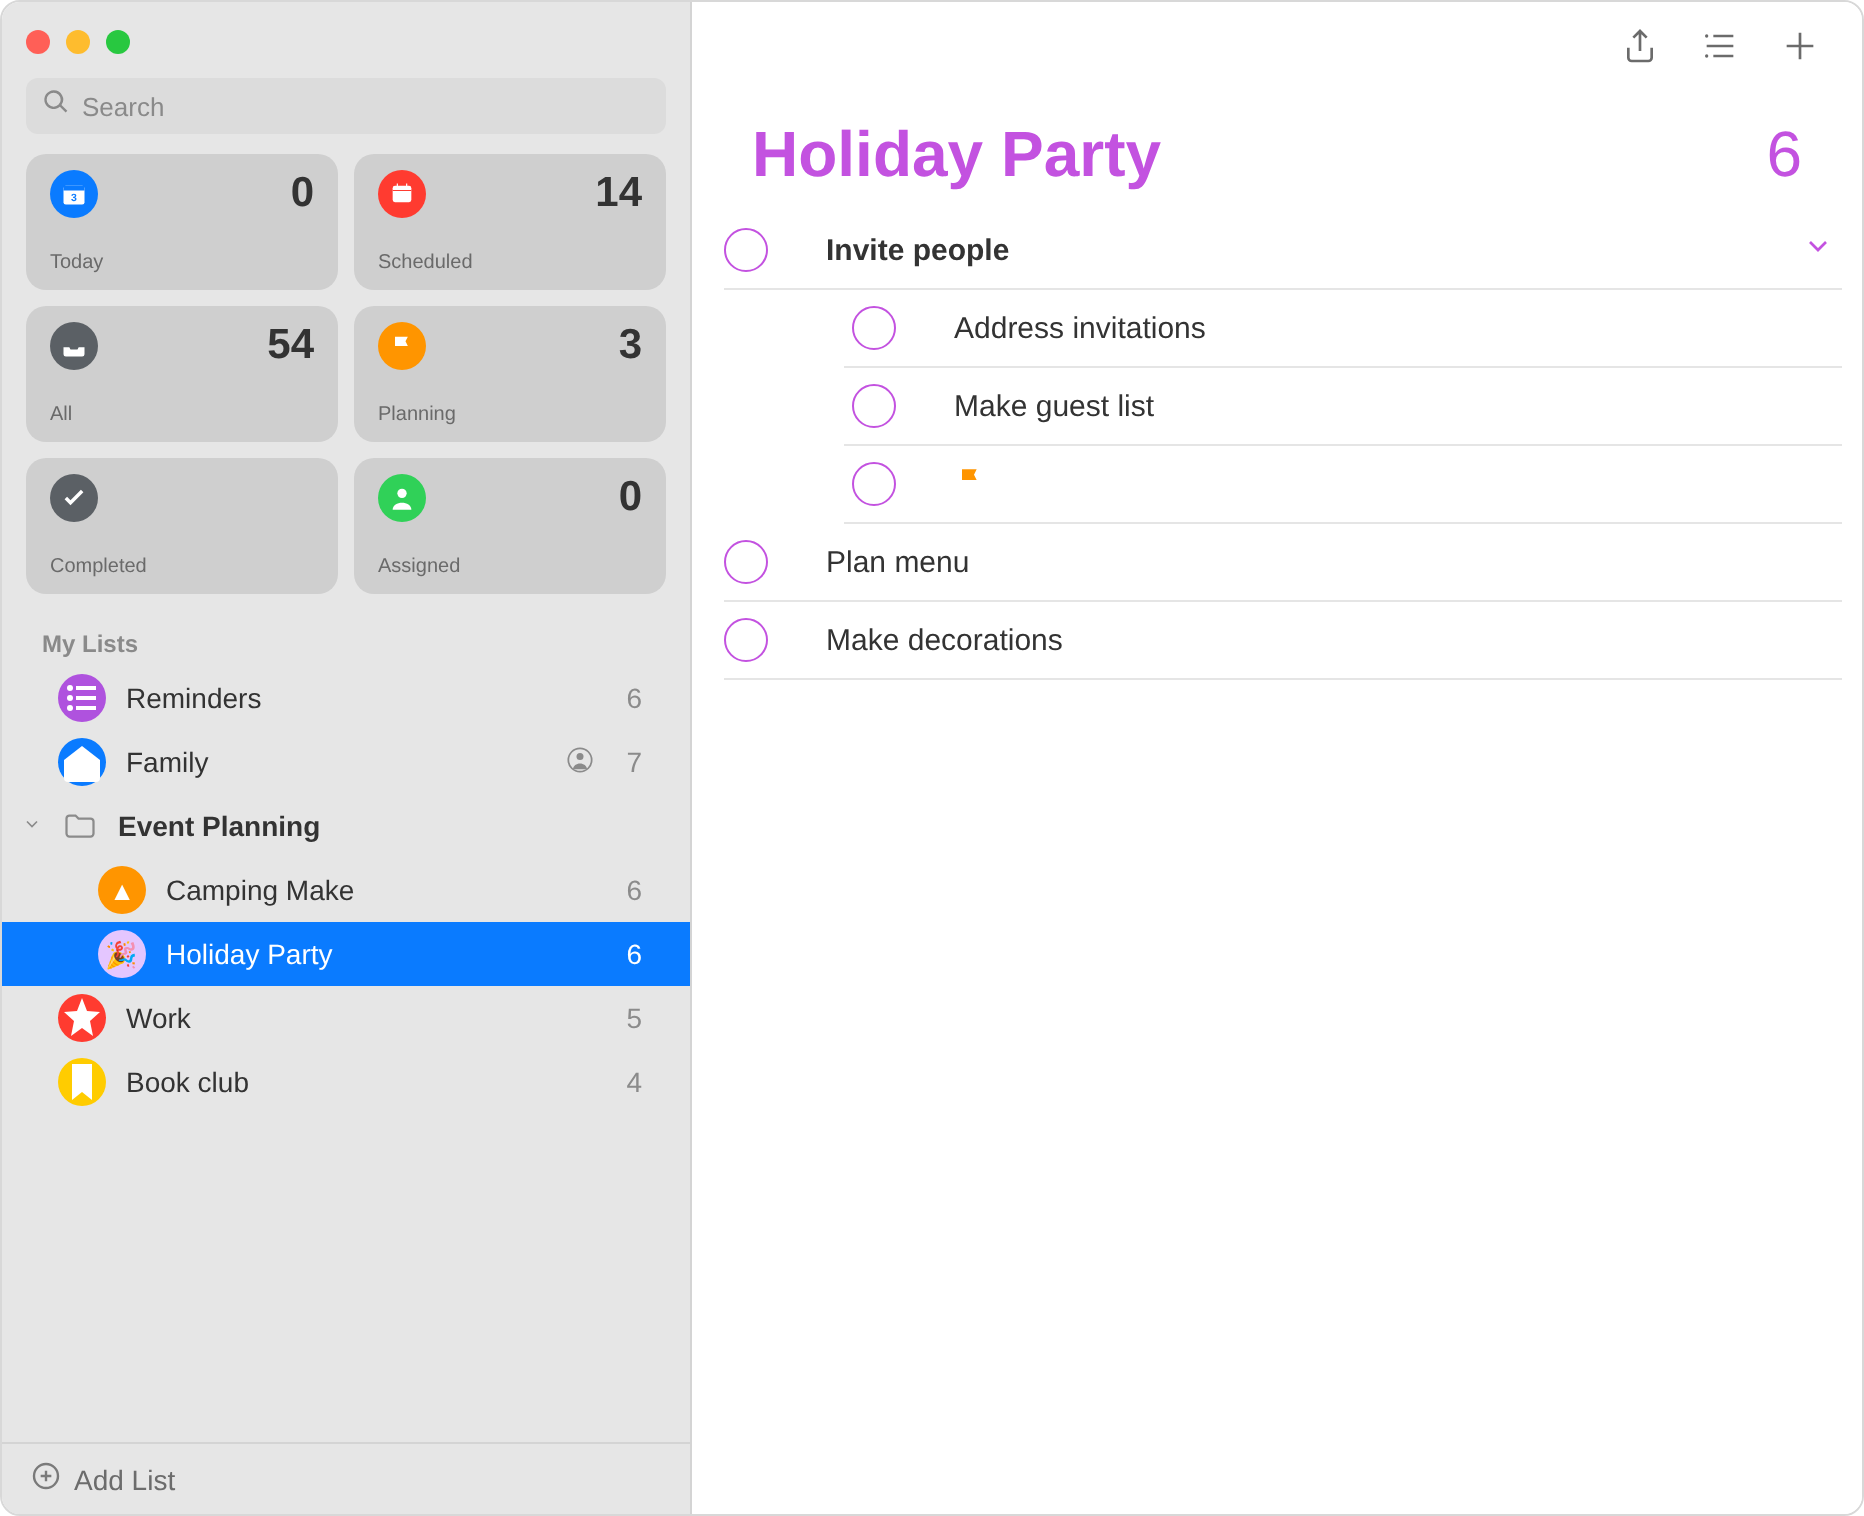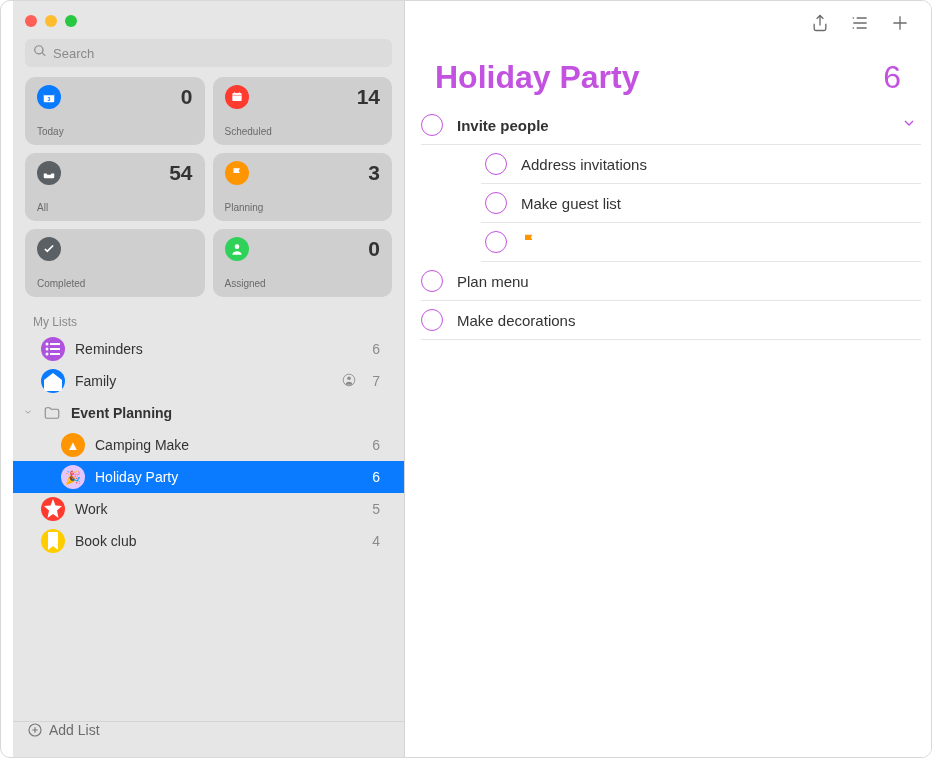--- a/index.html
+++ b/index.html
@@ -9,27 +9,26 @@
     color:#333;
     width:932px; height:758px;
     overflow:hidden;
     border:1px solid #d8d8d8;
     border-radius:10px;
   }
   .window { display:flex; width:100%; height:100%; }
 
   
   .sidebar {
-    width:392px;
+    width:345px;
     background:#e6e6e6;
     display:flex;
     flex-direction:column;
     border-right:1px solid #d4d4d4;
     padding-top:6px;
-    margin-left:12px;
   }
 
   
   .traffic-lights { display:flex; gap:8px; padding:8px 12px 12px; }
   .tl { width:12px; height:12px; border-radius:50%; }
   .tl.close{background:#ff5f57;} .tl.min{background:#febc2e;} .tl.max{background:#28c840;}
 
   
   .search-wrap { padding:0 12px 10px; }
   .search {
@@ -58,21 +57,21 @@
     justify-content:space-between;
   }
   .smart-top { display:flex; align-items:center; justify-content:space-between; }
   .smart-count { font-size:21px; font-weight:700; color:#333; }
   .smart-label { font-size:10px; color:#6a6a6a; font-weight:500; }
   .smart-icon { width:24px; height:24px; border-radius:50%; display:flex; align-items:center; justify-content:center;}
   .smart-icon svg{width:14px;height:14px;}
 
   
   .lists-section { flex:1; overflow-y:auto; margin-top:14px; padding-bottom:4px; }
-  .lists-heading { font-size:12px; color:#8a8a8a; font-weight:400; padding:4px 20px; }
+  .lists-heading { font-size:12px; color:#8a8a8a; font-weight:700; padding:4px 20px; }
 
   .list-row {
     display:flex; align-items:center;
     padding:4px 20px 4px 28px;
     font-size:14px;
     height:32px;
     cursor:pointer;
     gap:10px;
   }
   .list-row .list-icon{ width:24px;height:24px; border-radius:50%; display:flex;align-items:center;justify-content:center; font-size:13px; color:#fff; flex:none;}
@@ -99,21 +98,21 @@
   .list-row.selected {
     background:#0a7bff;
     color:#fff;
   }
   .list-row.selected .list-count{color:#fff;}
 
   
   .sidebar-footer{
     border-top:1px solid #d4d4d4;
     height:36px;
-    display:flex; align-items:flex-start; gap:6px;
+    display:flex; align-items:center; gap:6px;
     padding:0 14px;
     color:#6c6c6c; font-size:14px;
     cursor:pointer; background:#e6e6e6;
   }
   .sidebar-footer svg{width:16px;height:16px;fill:none;stroke:#7a7a7a;stroke-width:1.8;}
 
   
   .main { flex:1; display:flex; flex-direction:column; background:#fff; }
   .toolbar{
     display:flex; justify-content:flex-end; gap:6px;
@@ -130,21 +129,21 @@
     padding:16px 30px 4px;
   }
   .list-title{ font-size:32px; font-weight:700; }
   .list-tot { font-size:32px; font-weight:400; }
 
   .reminders{ padding:6px 10px 0 16px; }
 
   .reminder{
     display:flex; align-items:center;
     padding:8px 4px;
-    gap:14px;
+    gap:29px;
     border-bottom:1px solid #e5e5e5;
   }
   .reminder .circle{
     width:22px;height:22px;border-radius:50%;
     flex:none;cursor:pointer;
   }
   .reminder.sub {
     margin-left:60px;
   }
   .rem-text{ flex:1; font-size:15px; color:#333; }

